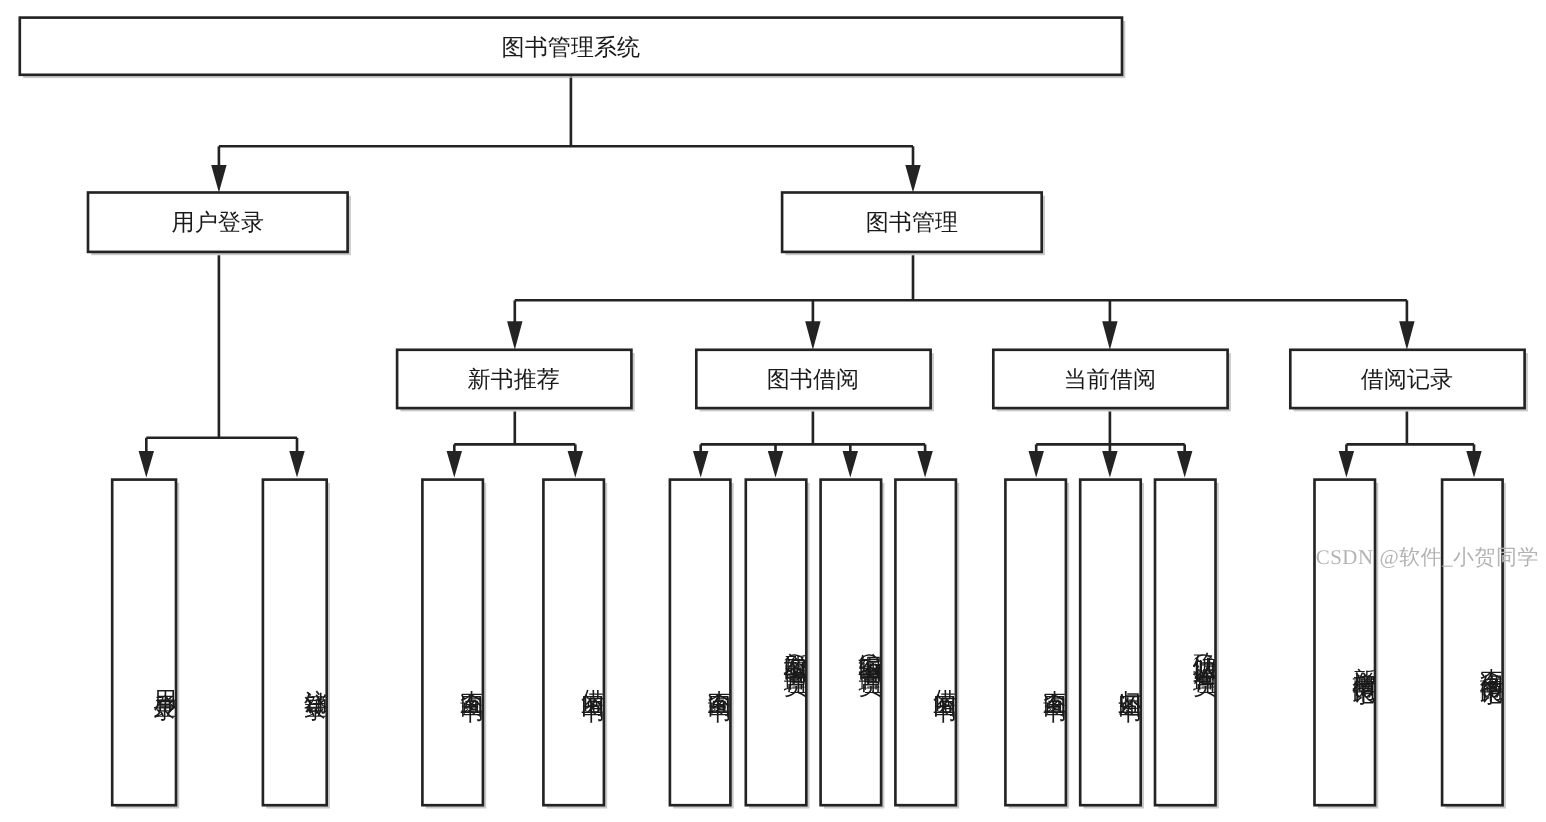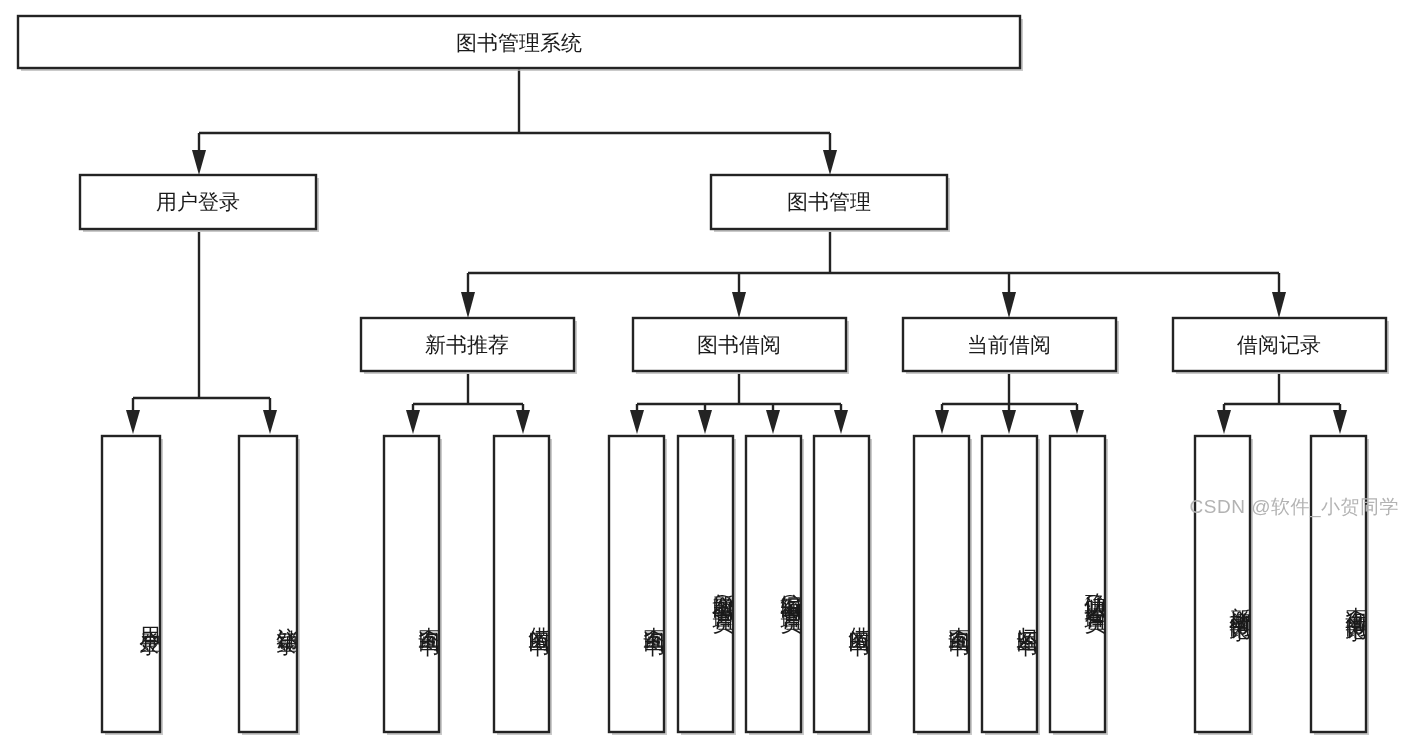--- a/index.html
+++ b/index.html
@@ -65,21 +65,21 @@
     line-height: 1.0;
     letter-spacing: 3px;
     color: #1a1a1a;
     white-space: nowrap;
     pointer-events: none;
   }
   .watermark {
     position: absolute;
     right: 6px;
     bottom: 4px;
-    font-family: Liberation Sans, sans-serif;
+    font-family: Liberation Serif, serif;
     font-size: 19px;
     color: #b3b3b3;
     letter-spacing: 0.5px;
     white-space: nowrap;
   }
 </style>
 </head>
 <body>
 
 <div id="diagram-root">

